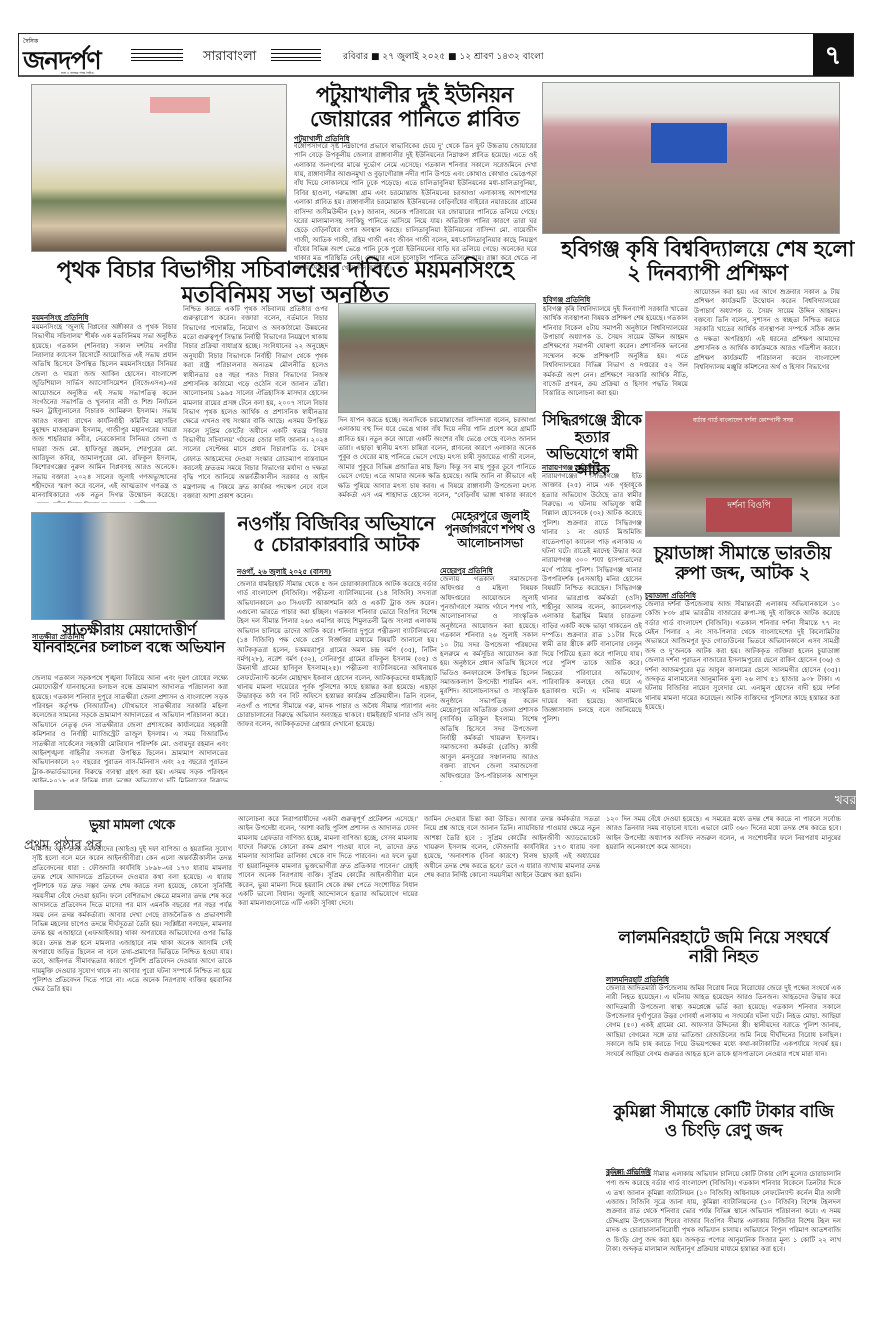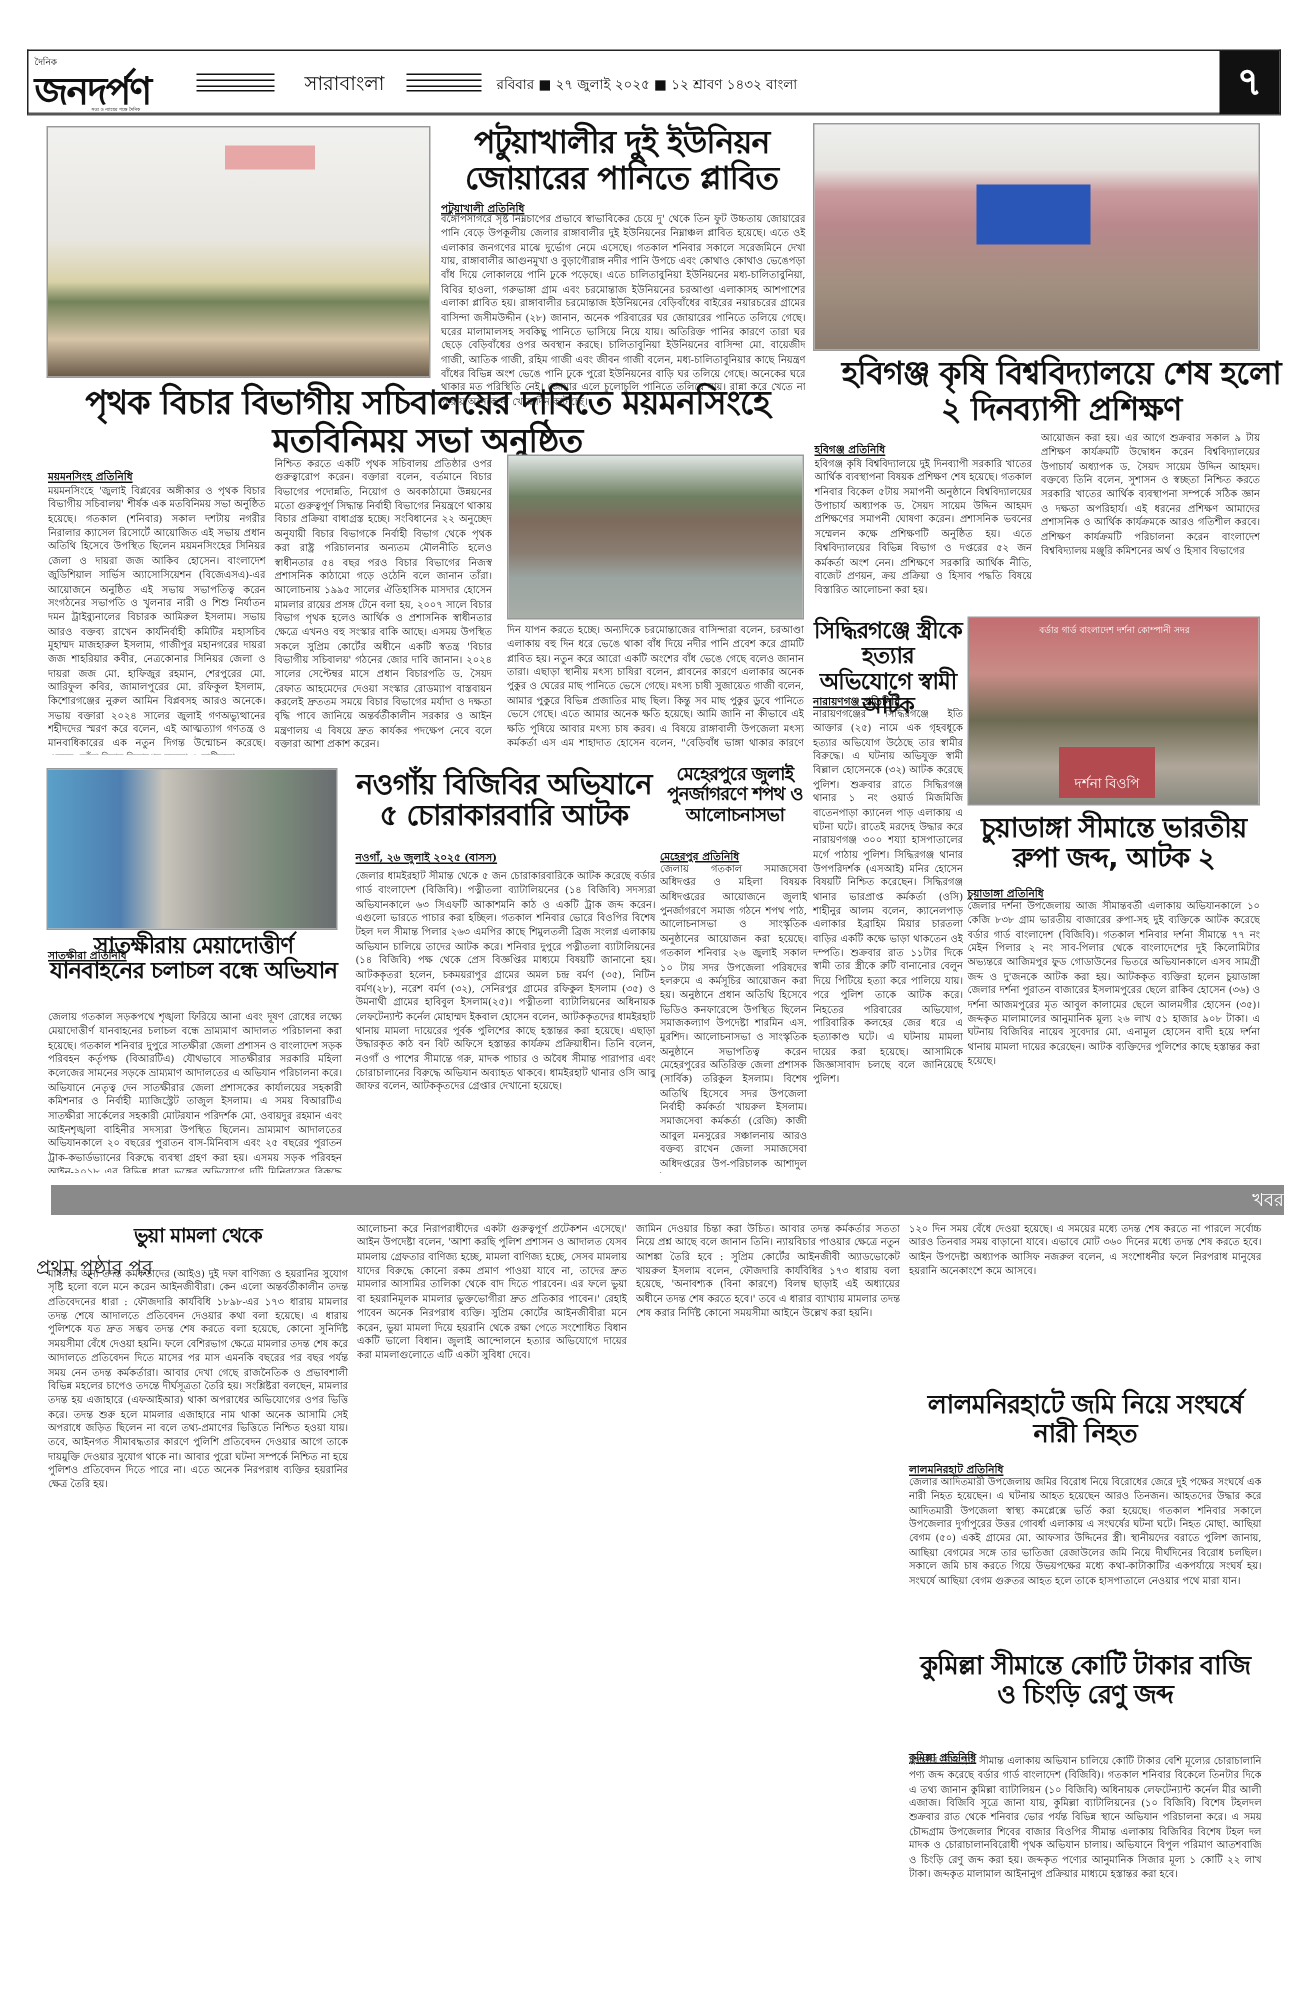--- a/index.html
+++ b/index.html
@@ -6,21 +6,21 @@
 body{width:870px;height:1337px;background:#fff;font-family:"DejaVu Serif",serif;color:#111;position:relative;overflow:hidden}
 .abs{position:absolute}
 .masthead{left:18px;top:33px;width:836px;height:44px;border:1px solid #222;border-bottom:2px solid #555;background:#fff}
 .logo-small{left:4px;top:2px;font-size:6px}
 .logo{left:4px;top:7px;font-size:25px;font-weight:700;letter-spacing:-1px;font-family:"DejaVu Sans",sans-serif}
 .logo-tag{left:42px;top:37px;font-size:3px}
 .lines{height:12px;border-top:1px solid #111;border-bottom:1px solid #111}
 .lines::before{content:"";display:block;margin-top:3px;border-top:1px solid #111}
 .lines::after{content:"";display:block;margin-top:3px;border-top:1px solid #111}
 .section{left:184px;top:12px;font-size:13px}
-.dateline{left:312px;top:15px;font-size:9px}
+.dateline{left:324px;top:15px;font-size:9px}
 .pagenum{right:0;top:0;width:40px;height:42px;background:#111;color:#fff;font-size:26px;font-weight:bold;text-align:center;line-height:42px;font-family:"DejaVu Sans",sans-serif}
 .photo{background:linear-gradient(135deg,#c9c6b8,#8a8978);border:1px solid #999}
 .hl{font-family:"DejaVu Sans",sans-serif;font-weight:bold;line-height:1.12;text-align:center;color:#111;letter-spacing:-0.5px}
 .by{font-size:7px;text-decoration:underline;font-weight:bold}
 .txt{font-size:6.6px;line-height:1.42;text-align:justify;color:#222}
 .khobor{left:34px;top:790px;width:822px;height:20px;background:#8a8a8a;color:#fff;text-align:right;font-size:12px;line-height:20px}
 </style>
 </head>
 <body>
 
@@ -56,21 +56,21 @@
 <div class="abs by" style="left:543px;top:294px">হবিগঞ্জ প্রতিনিধি</div>
 <div class="abs txt" style="left:543px;top:305px;width:145px;height:95px;overflow:hidden">হবিগঞ্জ কৃষি বিশ্ববিদ্যালয়ে দুই দিনব্যাপী সরকারি খাতের আর্থিক ব্যবস্থাপনা বিষয়ক প্রশিক্ষণ শেষ হয়েছে। গতকাল শনিবার বিকেল ৫টায় সমাপনী অনুষ্ঠানে বিশ্ববিদ্যালয়ের উপাচার্য অধ্যাপক ড. সৈয়দ সায়েম উদ্দিন আহমদ প্রশিক্ষণের সমাপনী ঘোষণা করেন। প্রশাসনিক ভবনের সম্মেলন কক্ষে প্রশিক্ষণটি অনুষ্ঠিত হয়। এতে বিশ্ববিদ্যালয়ের বিভিন্ন বিভাগ ও দপ্তরের ৫২ জন কর্মকর্তা অংশ নেন। প্রশিক্ষণে সরকারি আর্থিক নীতি, বাজেট প্রণয়ন, ক্রয় প্রক্রিয়া ও হিসাব পদ্ধতি বিষয়ে বিস্তারিত আলোচনা করা হয়।</div>
 <div class="abs txt" style="left:694px;top:288px;width:146px;height:112px;overflow:hidden">আয়োজন করা হয়। এর আগে শুক্রবার সকাল ৯ টায় প্রশিক্ষণ কার্যক্রমটি উদ্বোধন করেন বিশ্ববিদ্যালয়ের উপাচার্য অধ্যাপক ড. সৈয়দ সায়েম উদ্দিন আহমদ। বক্তব্যে তিনি বলেন, সুশাসন ও স্বচ্ছতা নিশ্চিত করতে সরকারি খাতের আর্থিক ব্যবস্থাপনা সম্পর্কে সঠিক জ্ঞান ও দক্ষতা অপরিহার্য। এই ধরনের প্রশিক্ষণ আমাদের প্রশাসনিক ও আর্থিক কার্যক্রমকে আরও গতিশীল করবে। প্রশিক্ষণ কার্যক্রমটি পরিচালনা করেন বাংলাদেশ বিশ্ববিদ্যালয় মঞ্জুরি কমিশনের অর্থ ও হিসাব বিভাগের</div>
 
 <div class="abs hl" style="left:542px;top:412px;width:100px;font-size:15px">সিদ্ধিরগঞ্জে স্ত্রীকে হত্যার অভিযোগে স্বামী আটক</div>
 <div class="abs by" style="left:542px;top:462px">নারায়ণগঞ্জ প্রতিনিধি</div>
 <div class="abs txt" style="left:542px;top:472px;width:100px;height:310px;overflow:hidden">নারায়ণগঞ্জের সিদ্ধিরগঞ্জে ইতি আক্তার (২৫) নামে এক গৃহবধূকে হত্যার অভিযোগ উঠেছে তার স্বামীর বিরুদ্ধে। এ ঘটনায় অভিযুক্ত স্বামী বিল্লাল হোসেনকে (৩২) আটক করেছে পুলিশ। শুক্রবার রাতে সিদ্ধিরগঞ্জ থানার ১ নং ওয়ার্ড মিজমিজি বাতেনপাড়া ক্যানেল পাড় এলাকায় এ ঘটনা ঘটে। রাতেই মরদেহ উদ্ধার করে নারায়ণগঞ্জ ৩০০ শয্যা হাসপাতালের মর্গে পাঠায় পুলিশ। সিদ্ধিরগঞ্জ থানার উপপরিদর্শক (এসআই) মনির হোসেন বিষয়টি নিশ্চিত করেছেন। সিদ্ধিরগঞ্জ থানার ভারপ্রাপ্ত কর্মকর্তা (ওসি) শাহীনুর আলম বলেন, ক্যানেলপাড় এলাকার ইব্রাহিম মিয়ার চারতলা বাড়ির একটি কক্ষে ভাড়া থাকতেন ওই দম্পতি। শুক্রবার রাত ১১টার দিকে স্বামী তার স্ত্রীকে রুটি বানানোর বেলুন দিয়ে পিটিয়ে হত্যা করে পালিয়ে যায়। পরে পুলিশ তাকে আটক করে। নিহতের পরিবারের অভিযোগ, পারিবারিক কলহের জের ধরে এ হত্যাকাণ্ড ঘটে। এ ঘটনায় মামলা দায়ের করা হয়েছে। আসামিকে জিজ্ঞাসাবাদ চলছে বলে জানিয়েছে পুলিশ।</div>
 
 <div class="abs photo" style="left:645px;top:411px;width:195px;height:126px;background:linear-gradient(180deg,#c46e72 0%,#c98c86 30%,#6d6a52 55%,#b0a79a 80%,#8a8a80 100%)">
   <div class="abs" style="left:2px;top:3px;width:190px;font-size:6px;color:#fff;text-align:center">বর্ডার গার্ড বাংলাদেশ  দর্শনা কোম্পানী সদর</div>
-  <div class="abs" style="left:60px;top:86px;width:64px;height:34px;background:#b34a4f;color:#fff;font-size:9px;text-align:center;padding-top:17px;font-family:Liberation Serif, serif">দর্শনা বিওপি</div>
+  <div class="abs" style="left:60px;top:86px;width:86px;height:34px;background:#b34a4f;color:#fff;font-size:9px;text-align:center;padding-top:0;font-family:Liberation Sans, sans-serif">দর্শনা বিওপি</div>
 </div>
 <div class="abs hl" style="left:645px;top:543px;width:195px;font-size:18px">চুয়াডাঙ্গা সীমান্তে ভারতীয় রুপা জব্দ, আটক ২</div>
 <div class="abs by" style="left:645px;top:590px">চুয়াডাঙ্গা প্রতিনিধি</div>
 <div class="abs txt" style="left:645px;top:600px;width:195px;height:182px;overflow:hidden">জেলার দর্শনা উপজেলায় আজ সীমান্তবর্তী এলাকায় অভিযানকালে ১০ কেজি ৮৩৮ গ্রাম ভারতীয় বাজারের রুপা-সহ দুই ব্যক্তিকে আটক করেছে বর্ডার গার্ড বাংলাদেশ (বিজিবি)। গতকাল শনিবার দর্শনা সীমান্তে ৭৭ নং মেইন পিলার ২ নং সাব-পিলার থেকে বাংলাদেশের দুই কিলোমিটার অভ্যন্তরে আজিমপুর ফুড গোডাউনের ভিতরে অভিযানকালে এসব সামগ্রী জব্দ ও দু'জনকে আটক করা হয়। আটককৃত ব্যক্তিরা হলেন চুয়াডাঙ্গা জেলার দর্শনা পুরাতন বাজারের ইসলামপুরের ছেলে রাকিব হোসেন (৩৬) ও দর্শনা আজমপুরের মৃত আবুল কালামের ছেলে আলমগীর হোসেন (৩৫)। জব্দকৃত মালামালের আনুমানিক মূল্য ২৬ লাখ ৫১ হাজার ৯০৮ টাকা। এ ঘটনায় বিজিবির নায়েব সুবেদার মো. এনামুল হোসেন বাদী হয়ে দর্শনা থানায় মামলা দায়ের করেছেন। আটক ব্যক্তিদের পুলিশের কাছে হস্তান্তর করা হয়েছে।</div>
 
 <div class="abs photo" style="left:31px;top:512px;width:194px;height:108px;background:linear-gradient(90deg,#5aa0c8 0%,#4e7fb0 25%,#c9c5bc 40%,#9b9a94 60%,#7a8a7a 80%,#6a6d70 100%)"></div>
 <div class="abs hl" style="left:31px;top:622px;width:196px;font-size:15px">সাতক্ষীরায় মেয়াদোত্তীর্ণ যানবাহনের চলাচল বন্ধে অভিযান</div>
 <div class="abs by" style="left:32px;top:631px">সাতক্ষীরা প্রতিনিধি</div>
 <div class="abs txt" style="left:32px;top:674px;width:196px;height:108px;overflow:hidden">জেলায় গতকাল সড়কপথে শৃঙ্খলা ফিরিয়ে আনা এবং দূষণ রোধের লক্ষ্যে মেয়াদোত্তীর্ণ যানবাহনের চলাচল বন্ধে ভ্রাম্যমাণ আদালত পরিচালনা করা হয়েছে। গতকাল শনিবার দুপুরে সাতক্ষীরা জেলা প্রশাসন ও বাংলাদেশ সড়ক পরিবহন কর্তৃপক্ষ (বিআরটিএ) যৌথভাবে সাতক্ষীরার সরকারি মহিলা কলেজের সামনের সড়কে ভ্রাম্যমাণ আদালতের এ অভিযান পরিচালনা করে। অভিযানে নেতৃত্ব দেন সাতক্ষীরার জেলা প্রশাসকের কার্যালয়ের সহকারী কমিশনার ও নির্বাহী ম্যাজিস্ট্রেট তাজুল ইসলাম। এ সময় বিআরটিএ সাতক্ষীরা সার্কেলের সহকারী মোটরযান পরিদর্শক মো. ওবায়দুর রহমান এবং আইনশৃঙ্খলা বাহিনীর সদস্যরা উপস্থিত ছিলেন। ভ্রাম্যমাণ আদালতের অভিযানকালে ২০ বছরের পুরাতন বাস-মিনিবাস এবং ২৫ বছরের পুরাতন ট্রাক-কভার্ডভ্যানের বিরুদ্ধে ব্যবস্থা গ্রহণ করা হয়। এসময় সড়ক পরিবহন আইন-২০১৮ এর বিভিন্ন ধারা ভঙ্গের অভিযোগে দুটি মিনিবাসের বিরুদ্ধে মামলা এবং চালকদের টাকা জরিমানা আদায় করা হয়েছে।</div>
 

